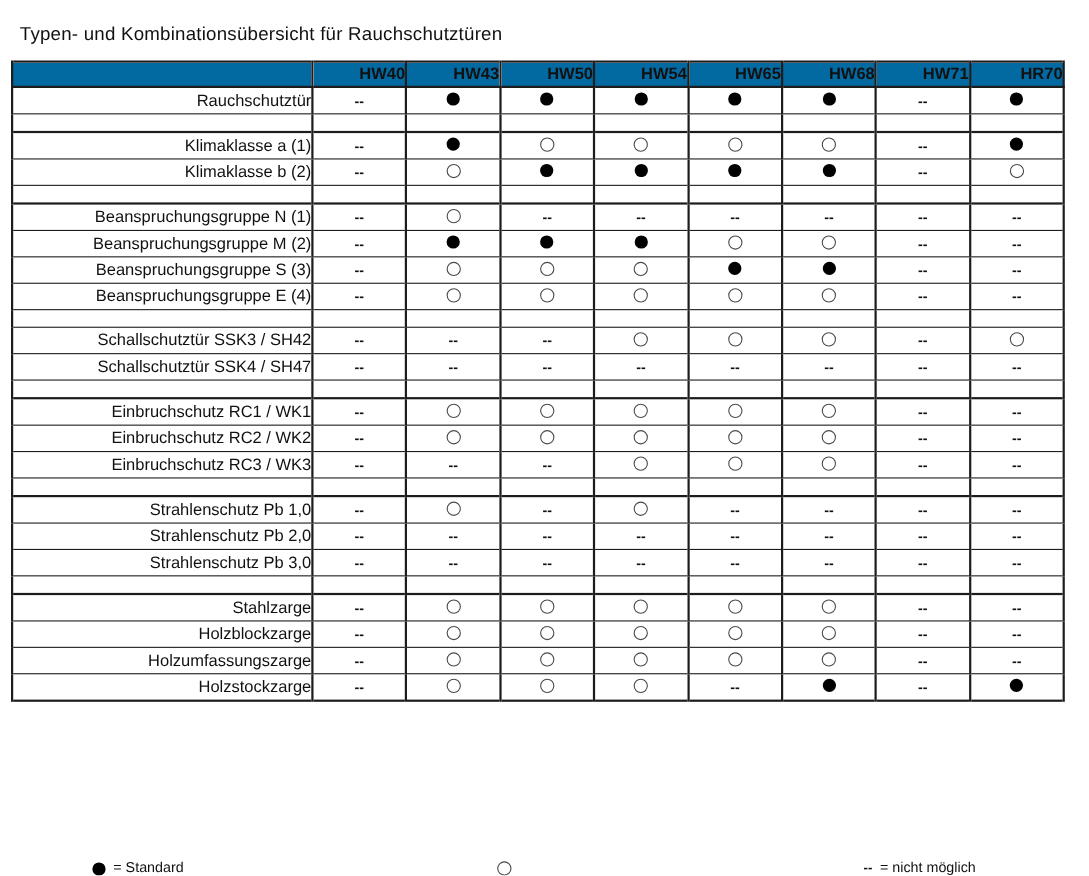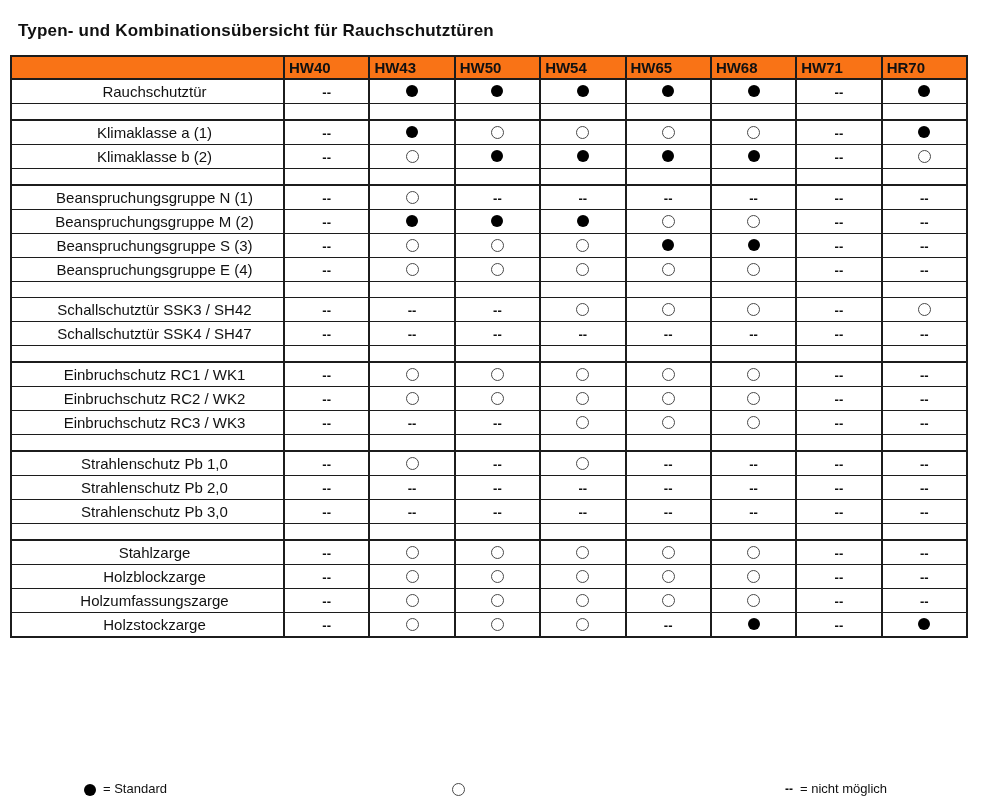--- a/index.html
+++ b/index.html
@@ -8,21 +8,21 @@
     background: #ffffff;
     font-family: "Liberation Sans", sans-serif;
     color: #111;
     position: relative;
     overflow: hidden;
   }
   .page-title {
     position: absolute;
     left: 18px; top: 10px;
     font-size: 17px;
-    font-weight: bold;
+    font-weight: normal;
     letter-spacing: 0.2px;
   }
   .tablewrap {
     position: absolute;
     left: 10px; top: 55px;
     width: 958px;
   }
   table.combi {
     border-collapse: collapse;
     table-layout: fixed;
@@ -34,31 +34,31 @@
     border-left: 2px solid #1c1c1c;
     border-right: 2px solid #1c1c1c;
     border-top: 1px solid #1c1c1c;
     border-bottom: 1px solid #1c1c1c;
     padding: 0;
     overflow: hidden;
     white-space: nowrap;
   }
   table.combi thead th {
     height: 21px;
-    background: #f97316;
+    background: #0369a1;
     font-size: 15px;
     font-weight: bold;
-    text-align: left;
+    text-align: right;
     padding-left: 4px;
     border-bottom: 2px solid #1c1c1c;
   }
   table.combi td { height: 23px; vertical-align: middle; }
   table.combi td.lbl {
     font-size: 15px;
-    text-align: center;
+    text-align: right;
     padding-left: 14px;
   }
   table.combi td.sym { text-align: center; }
   table.combi tr.spacer td { height: 15px; }
   table.combi tr.group-start td { border-top: 2px solid #1c1c1c; }
   .dot {
     display: inline-block;
     width: 12px; height: 12px;
     border-radius: 50%;
     vertical-align: middle;

